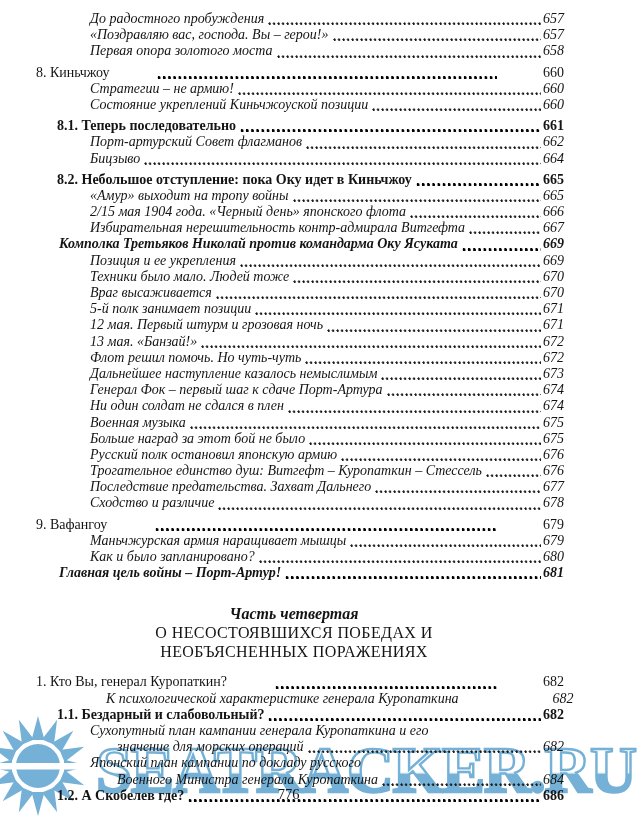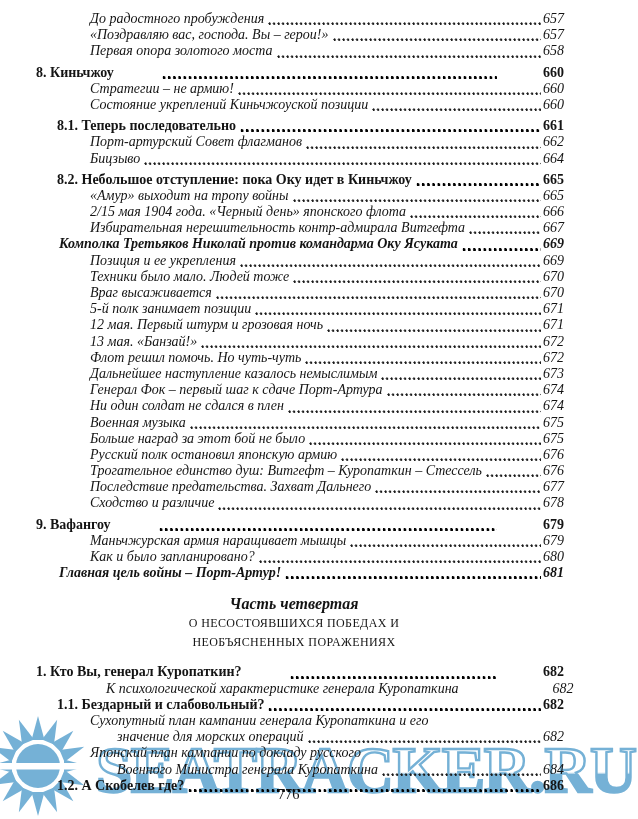--- a/index.html
+++ b/index.html
@@ -17,41 +17,41 @@
   .toc{
     position:absolute;left:24px;top:11px;width:540px;z-index:2;
     font-size:14px;
   }
   .row{
     display:flex;align-items:baseline;
     line-height:16.2px;height:16.2px;
     white-space:nowrap;
   }
   .row.gap{margin-top:5px;}
-  .lv-chapter{padding-left:12px;font-weight:bold;gap:44px;}
+  .lv-chapter{padding-left:12px;font-weight:normal;gap:44px;}
   .lv-section{padding-left:33px;font-weight:bold;}
   .lv-special{padding-left:35px;font-weight:bold;font-style:italic;}
   .lv-item{padding-left:66px;font-style:italic;}
   .lv-deep{padding-left:82px;font-style:italic;gap:44px;}
   .lv-cont{padding-left:93px;font-style:italic;}
   .dots{
     flex:1 1 auto;align-self:flex-end;
     height:5px;margin:0 2px 1px 4px;
     background-image:radial-gradient(circle at 1.6px 2.6px,#1a1a1a 1.05px,rgba(0,0,0,0) 1.35px);
     background-size:4.5px 5px;background-repeat:repeat-x;
   }
   .lv-chapter .dots,.lv-section .dots,.lv-special .dots{
     background-image:radial-gradient(circle at 2px 2.6px,#000 1.35px,rgba(0,0,0,0) 1.6px);
     background-size:5.2px 5px;
   }
   .page-num{text-align:right;}
   
-  .part-heading{margin-top:13px;margin-bottom:13px;text-align:center;}
+  .part-heading{margin-top:23px;margin-bottom:13px;text-align:center;}
   .part-title{font-weight:bold;font-style:italic;font-size:16px;line-height:20px;}
-  .part-sub{font-size:12px;line-height:18.5px;letter-spacing:0.4px;}
+  .part-sub{font-size:16px;line-height:18.5px;letter-spacing:0.4px;}
   
   .folio{
     position:absolute;left:0;top:786px;width:577px;z-index:2;
     text-align:center;font-size:14.5px;color:#141414;
   }
 </style>
 </head>
 <body>
 
 <div class="book-page">

